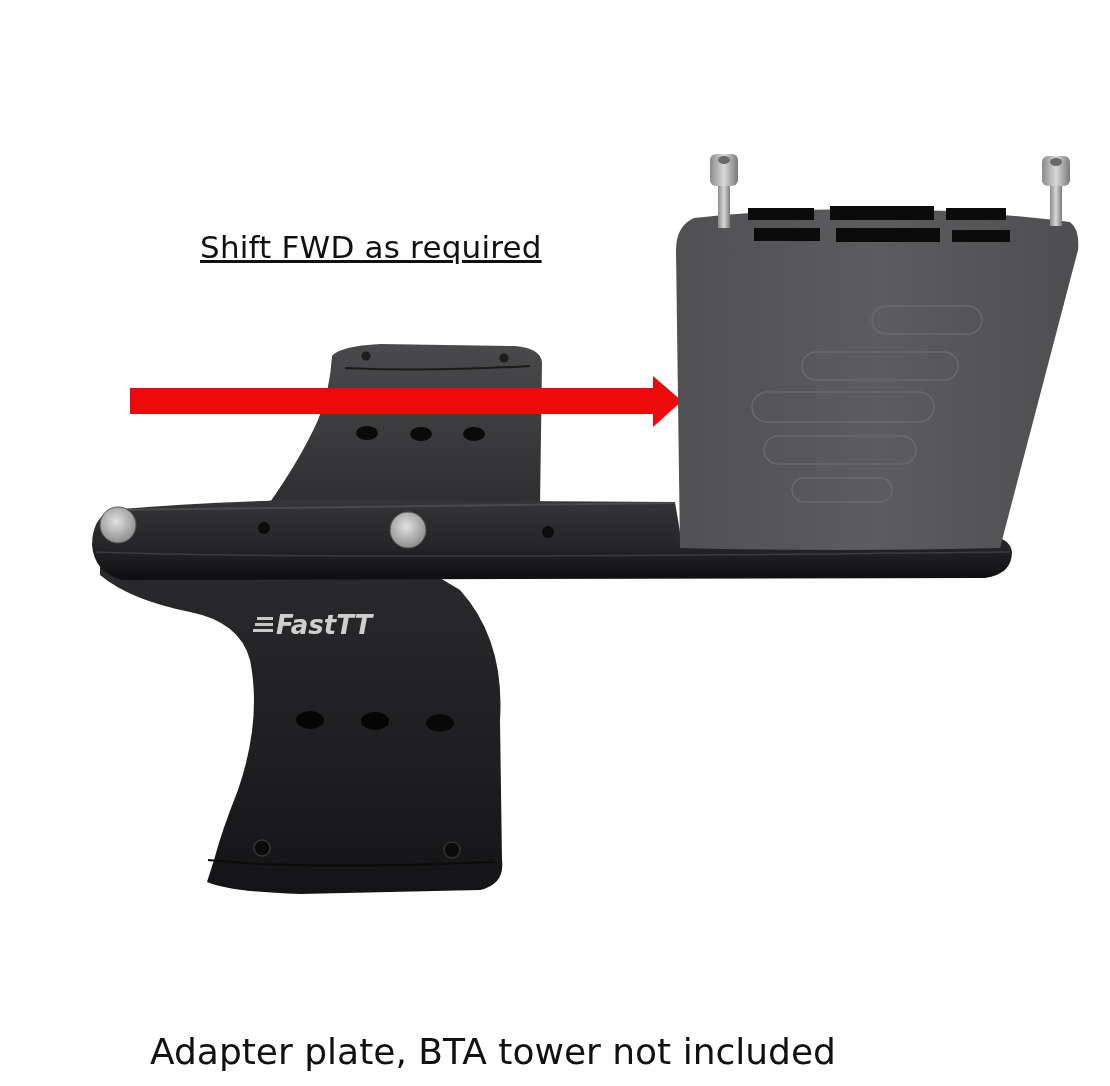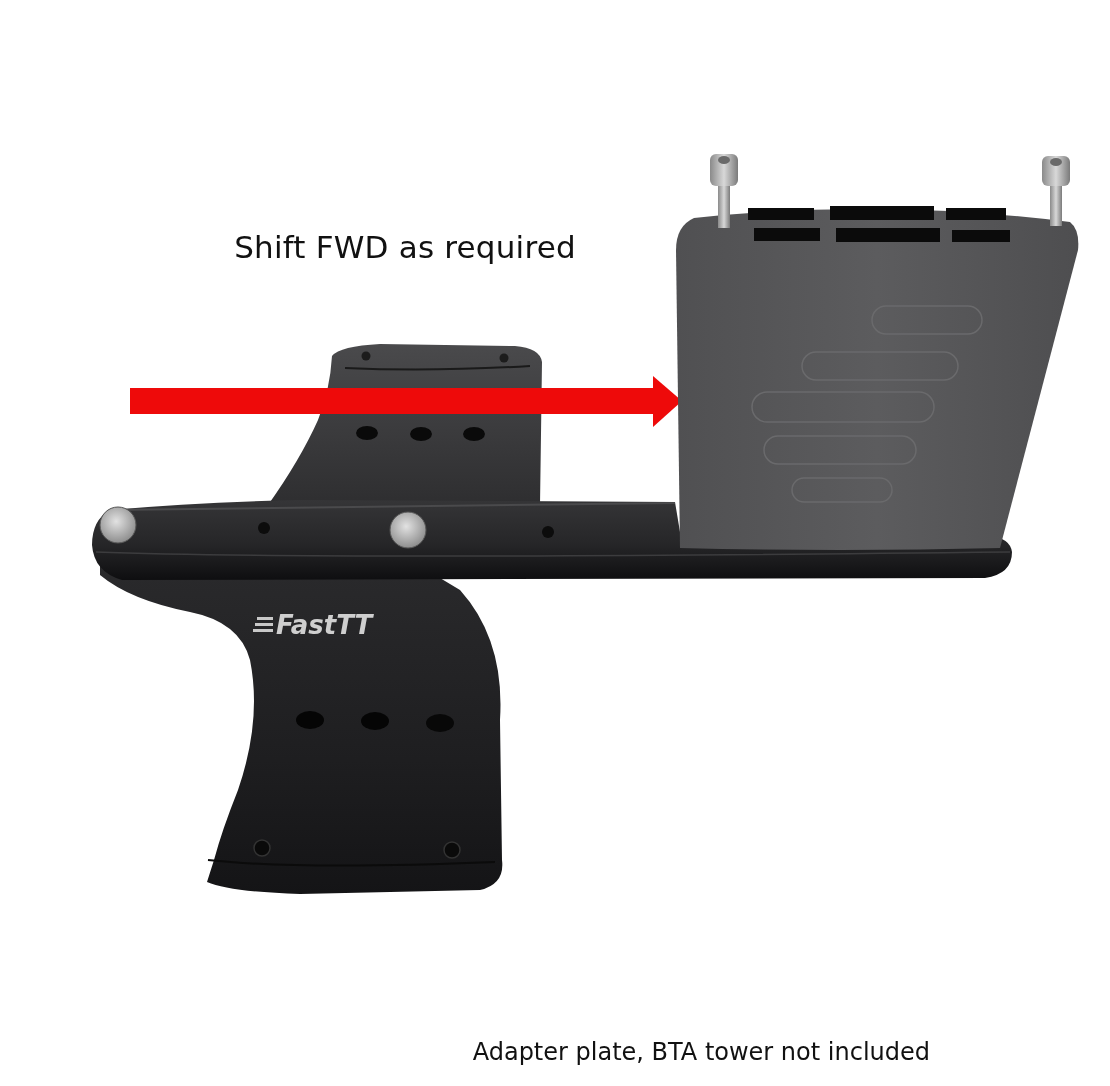--- a/index.html
+++ b/index.html
@@ -1,24 +1,24 @@
 <!DOCTYPE html>
 <html><head>
   <meta charset="utf-8">
   <style>
     html, body { margin: 0; padding: 0; background: #ffffff; }
     body { width: 1110px; height: 1086px; position: relative; overflow: hidden; font-family: "Liberation Sans", "DejaVu Sans", sans-serif; }
     .annotation {
       position: absolute; left: 200px; top: 228px; width: 410px;
-      text-align: center; font-size: 31px; line-height: 38px; color: #111;
-      font-family: "DejaVu Sans", "Liberation Sans", sans-serif; letter-spacing: 0.2px;
+      font-size: 31px; line-height: 38px; color: #111;
+      font-family: "DejaVu Sans", "Liberation Sans", sans-serif; letter-spacing: 0.2px; text-decoration: underline;
     }
     .caption {
       position: absolute; left: 150px; top: 1030px; width: 780px;
-      text-align: right; font-size: 24px; line-height: 44px; color: #111;
+      text-align: left; font-size: 36px; line-height: 44px; color: #111;
       font-family: "DejaVu Sans", "Liberation Sans", sans-serif;
     }
     .photo { position: absolute; left: 0; top: 0; width: 1110px; height: 1086px; }
     .logo-text {
       font-family: "DejaVu Sans", "Liberation Sans", sans-serif; font-weight: bold; font-style: italic;
     }
   </style>
 </head>
 <body>
 

